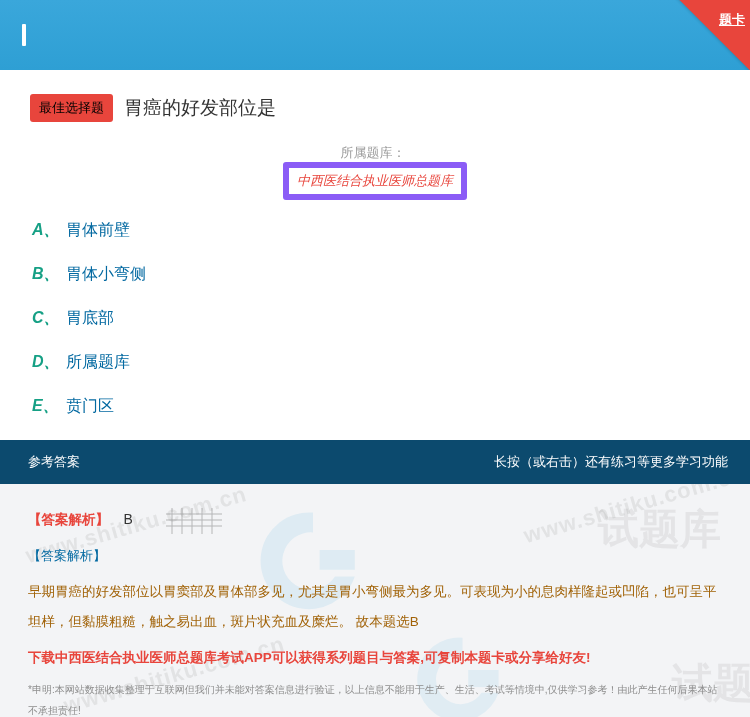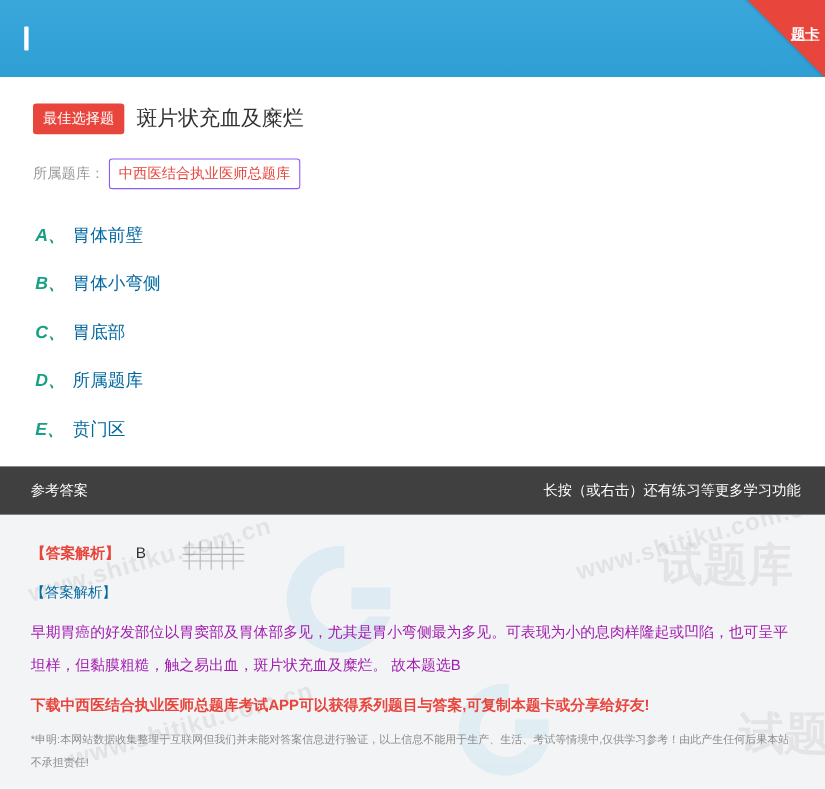--- a/index.html
+++ b/index.html
@@ -33,57 +33,58 @@
   .corner-ribbon {
     position: absolute;
     top: -26px; right: -46px;
     width: 140px; height: 60px;
     background: #e8453c;
     transform: rotate(45deg);
     box-shadow: 0 1px 3px rgba(0,0,0,0.15);
   }
   .corner-ribbon-text {
     position: absolute;
-    top: 23px; right: 5px;
+    top: 12px; right: 5px;
     width: 26px;
     color: #fff;
     font-size: 13px;
     font-weight: bold;
     line-height: 15px;
     text-align: center;
     letter-spacing: 0px;
     z-index: 5;
     text-decoration: underline;
   }
 
   
   .qbody { padding: 24px 30px 0 30px; background:#fff; }
   .qtitle-row { display: flex; align-items: center; margin-bottom: 22px; }
   .qtag {
     background: #e8453c;
-    color: #ffffff;
+    color: #000000;
     font-size: 13px;
     padding: 5px 9px;
     border-radius: 3px;
     margin-right: 11px;
     white-space: nowrap;
   }
   .qtitle {
     font-size: 19px;
     color: #333333;
     font-weight: normal;
   }
-  .bank-row { display: flex; align-items: center; margin-bottom: 32px; }
+  .bank-row { display: flex; align-items: center; margin-bottom: 20px; flex-direction: column; }
   .bank-label { font-size: 13px; color: #9a9a9a; margin-right: 4px; }
   .bank-pill {
-    border: 1px solid #8b5cf6;
+    border: 6px solid #8b5cf6;
     color: #e8453c;
     font-size: 13px;
     padding: 4px 8px;
     border-radius: 3px;
+    font-style: italic;
   }
 
   .options { padding-left: 2px; }
   .option {
     display: flex;
     align-items: baseline;
     margin-bottom: 23px;
   }
   .opt-letter {
     color: #16a085;
@@ -95,21 +96,21 @@
   }
   .opt-text {
     font-size: 16px;
     color: #0369a1;
   }
 
   
   .answer-bar {
     margin-top: 16px;
     height: 44px;
-    background: #404040;
+    background: #0c4a6e;
     display: flex;
     align-items: center;
     justify-content: space-between;
     padding: 0 22px 0 28px;
     color: #ffffff;
     font-size: 13px;
   }
 
   
   .analysis {
@@ -128,21 +129,21 @@
   .ans-value {
     color: #333;
     font-size: 14px;
     margin-left: 10px;
     position: relative;
     display: inline-block;
   }
   .ans-row { margin-bottom: 18px; position: relative; z-index: 2; }
   .ans-head2 { color: #0369a1; font-size: 13px; font-weight: normal; margin-bottom: 12px; position: relative; z-index:2;}
   .ans-para {
-    color: #a21caf;
+    color: #a16207;
     font-size: 13.5px;
     line-height: 30px;
     position: relative;
     z-index: 2;
   }
   .promo {
     color: #e8453c;
     font-size: 13.5px;
     font-weight: bold;
     margin-top: 12px;
@@ -199,21 +200,21 @@
 
   <div class="header">
     <div class="header-bar"></div>
     <div class="corner-ribbon"></div>
     <div class="corner-ribbon-text">题卡</div>
   </div>
 
   <div class="qbody">
     <div class="qtitle-row">
       <span class="qtag">最佳选择题</span>
-      <span class="qtitle">斑片状充血及糜烂</span>
+      <span class="qtitle">胃癌的好发部位是</span>
     </div>
 
     <div class="bank-row">
       <span class="bank-label">所属题库：</span>
       <span class="bank-pill">中西医结合执业医师总题库</span>
     </div>
 
     <div class="options">
       <div class="option">
         <span class="opt-letter">A、</span>

